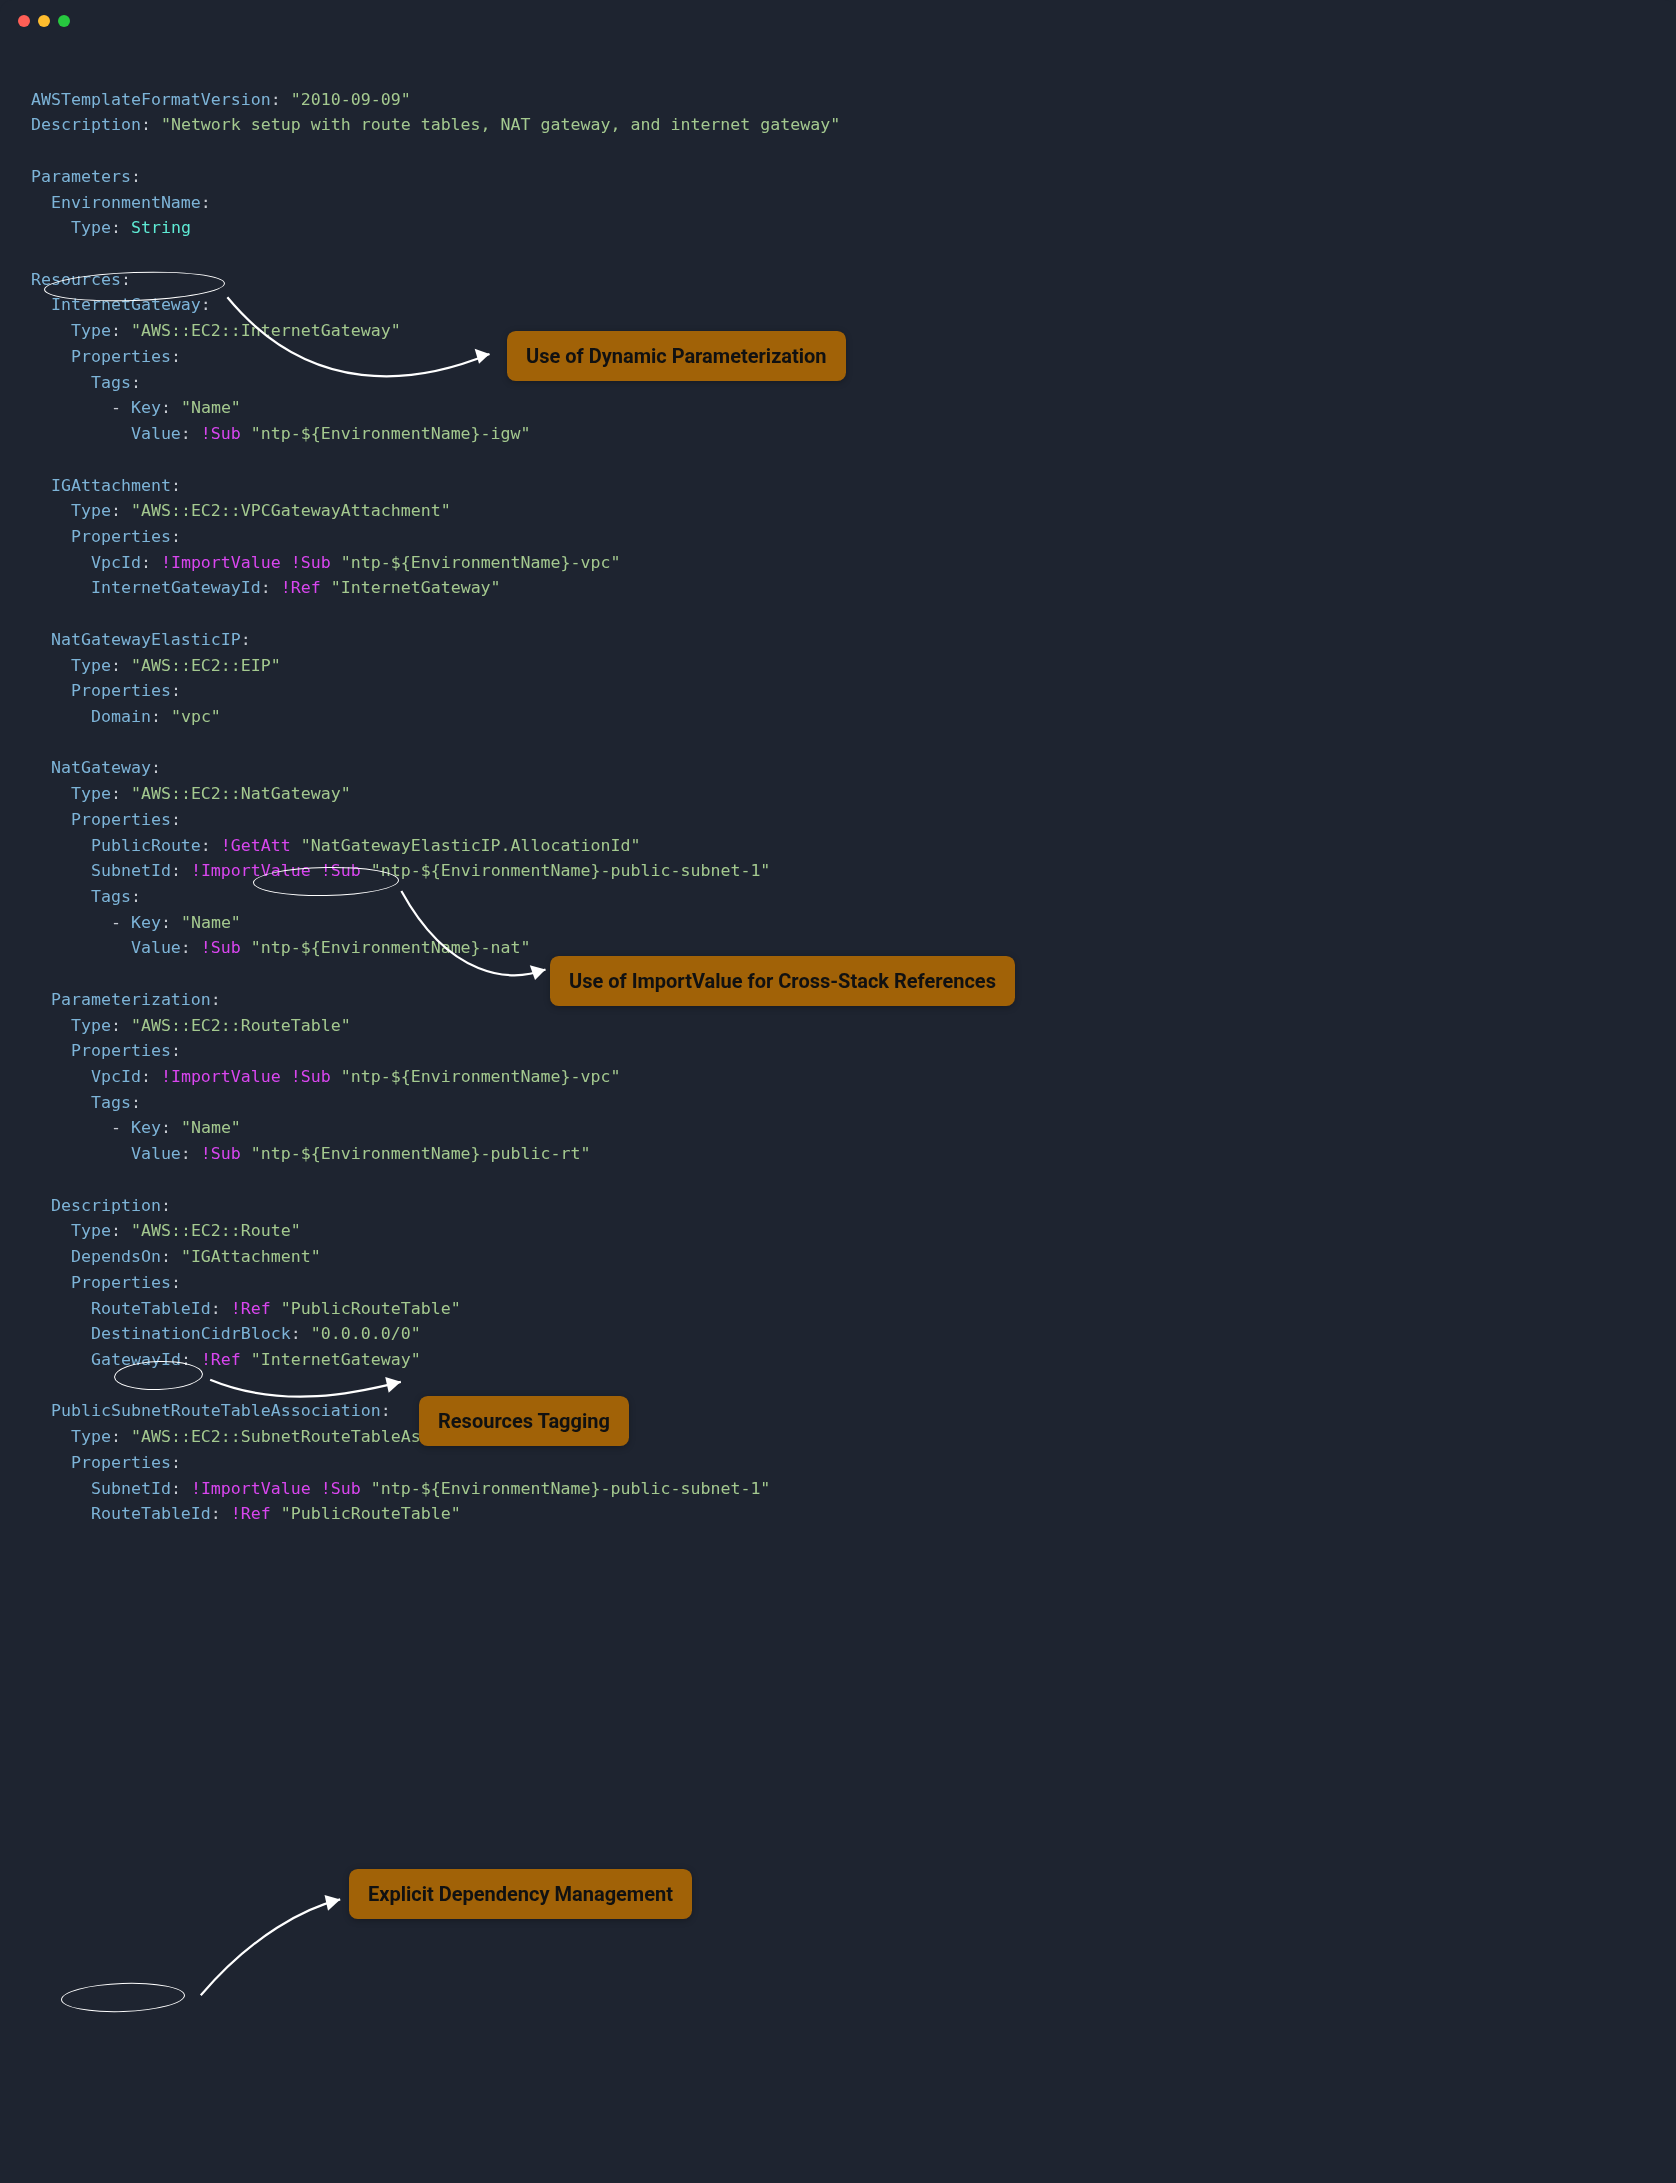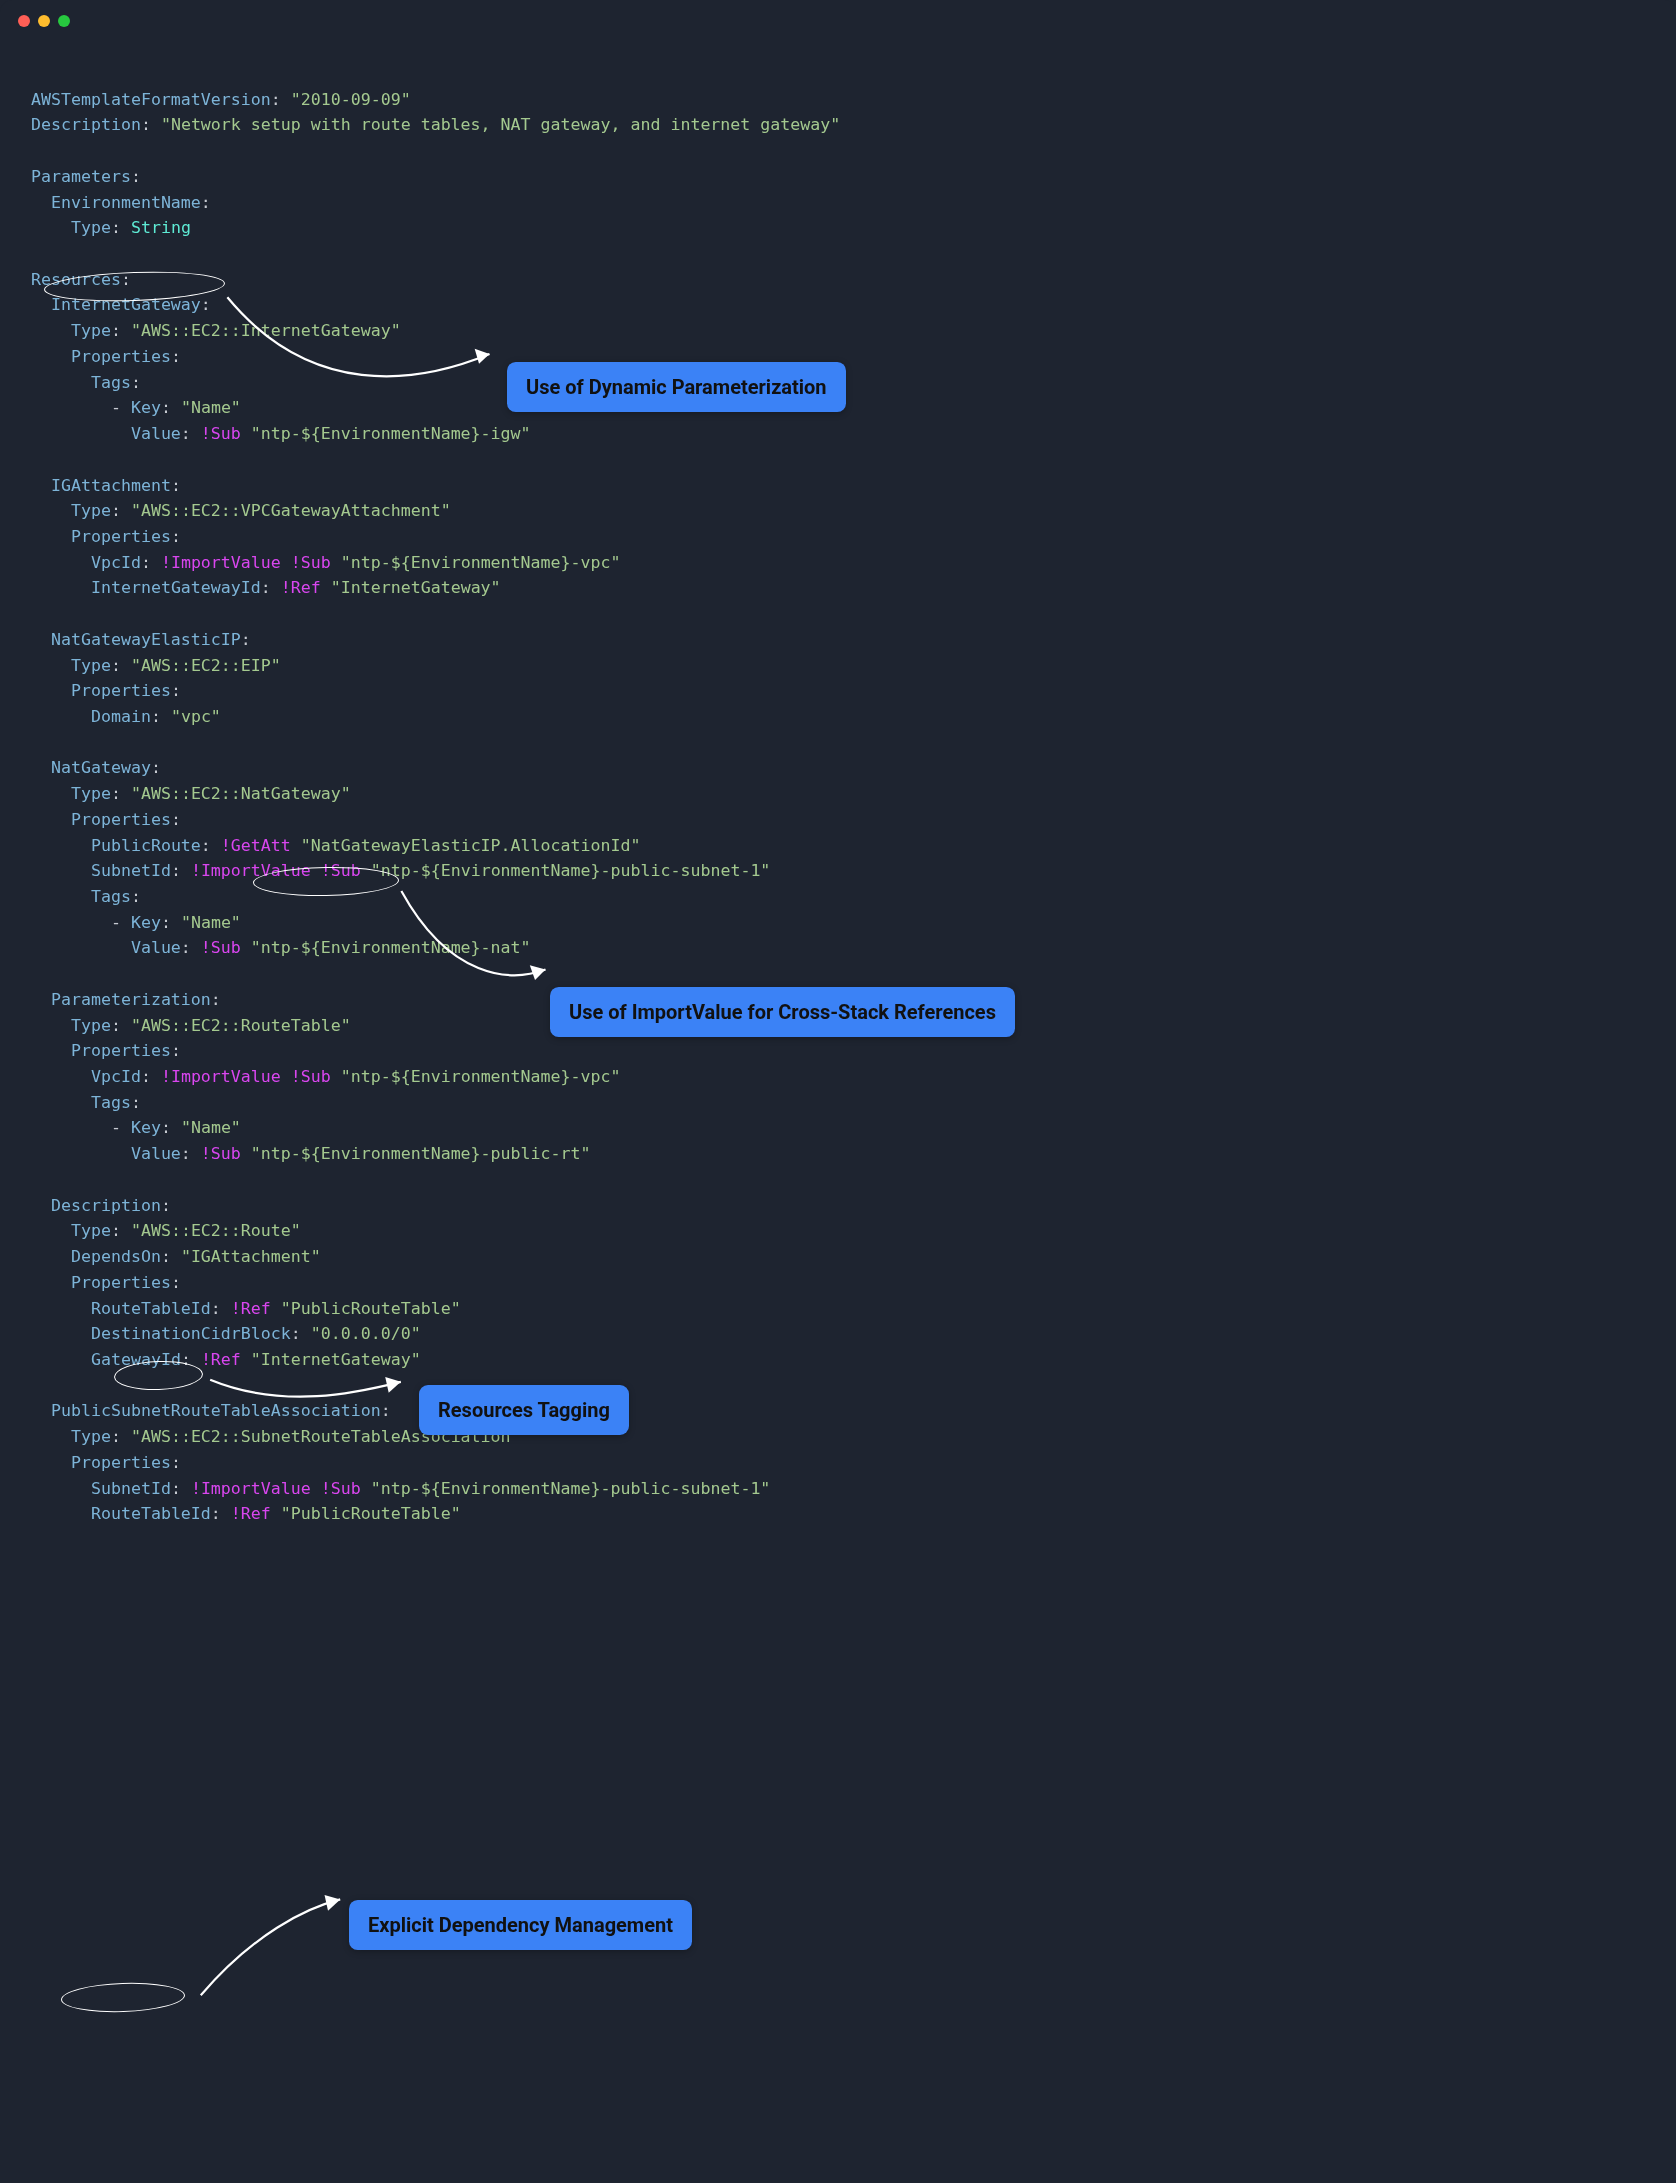--- a/index.html
+++ b/index.html
@@ -39,30 +39,29 @@
   }
   .k  { color: #7db4d8; text-align: right; }   
   .s  { color: #a4c98f; }   
   .t  { color: #d946ef; }   
   .p  { color: #c6cad1; }   
   .d  { color: #5eead4; }   
 
   
   .callout {
     position: absolute;
-    background: #3b82f6;
+    background: #a16207;
     color: #111;
     border-radius: 8.7px;
     padding: 9.6px 19px;
     font-family: -apple-system, 'Segoe UI', Roboto, sans-serif;
     font-weight: 700;
     font-size: 20px;
     white-space: nowrap;
     box-shadow: 0 1.7px 6.1px rgba(0,0,0,0.25);
-    margin-top: 31px;
   }
   
   .ring {
     position: absolute;
     border: 1.7px solid #fff;
     border-radius: 50%;
     background: transparent;
     pointer-events: none;
   }
   
@@ -161,21 +160,21 @@
     <path d="M 10 20 C 120 220 260 230 340 200"></path>
     <polygon class="head" points="340,200 304,190 316,224"></polygon>
   </svg>
   <div class="callout" style="left:550px; top:956px;">Use of ImportValue for Cross-Stack References</div>
 
   <div class="ring" style="left:114px; top:1361px; width:87px; height:27px; transform:rotate(-2deg);"></div>
   <svg class="arrow" style="left:205px; top:1358px;" width="214" height="52" viewBox="0 0 490 120">
     <path d="M 10 50 C 180 120 350 80 450 55"></path>
     <polygon class="head" points="450,55 414,44 422,80"></polygon>
   </svg>
-  <div class="callout" style="left:419px; top:1354px;border-radius:9px;">Resources Tagging</div>
+  <div class="callout" style="left:419px; top:1396px;">Resources Tagging</div>
 
   <div class="ring" style="left:61px; top:1983px; width:122px; height:27px; transform:rotate(-2deg);"></div>
   <svg class="arrow" style="left:183px; top:1882px;" width="175" height="122" viewBox="0 0 400 280">
     <path d="M 40 260 C 160 120 280 60 360 40"></path>
     <polygon class="head" points="360,40 324,30 332,66"></polygon>
   </svg>
   <div class="callout" style="left:349px; top:1869px;">Explicit Dependency Management</div>
 
 </div>
 

